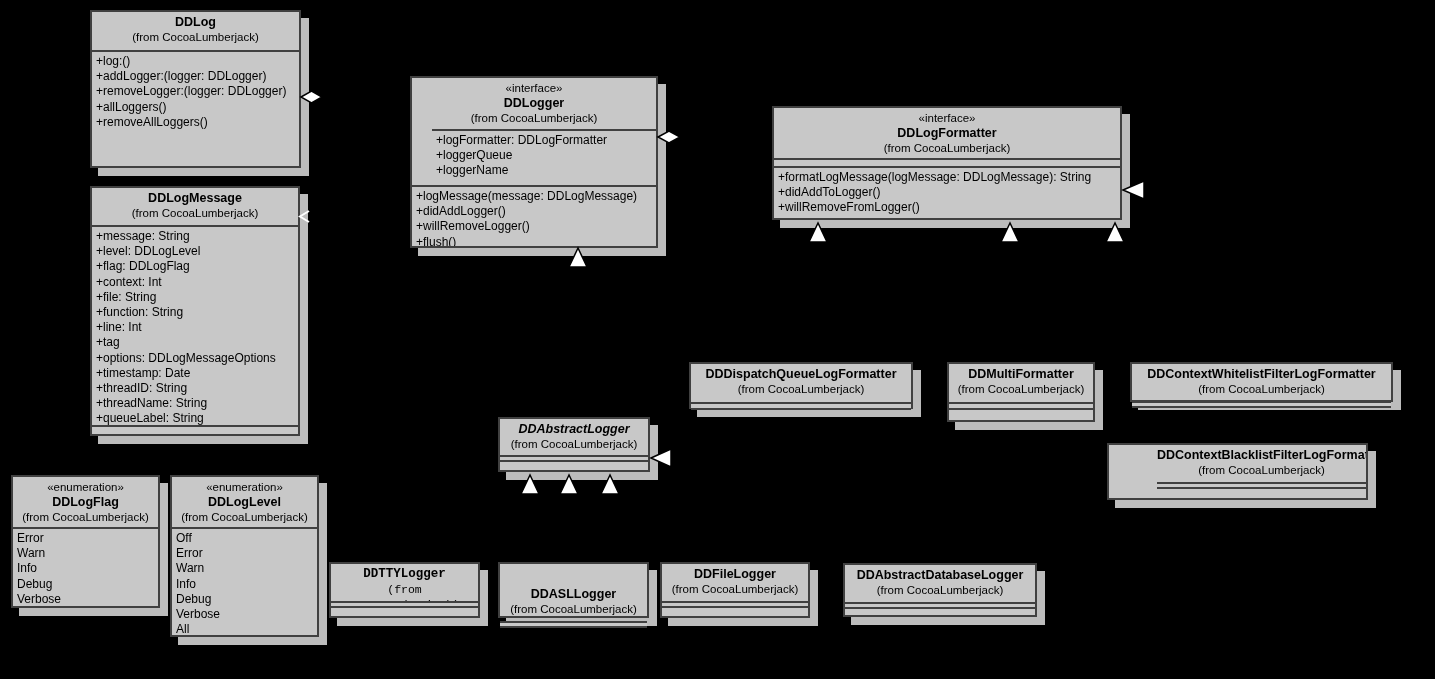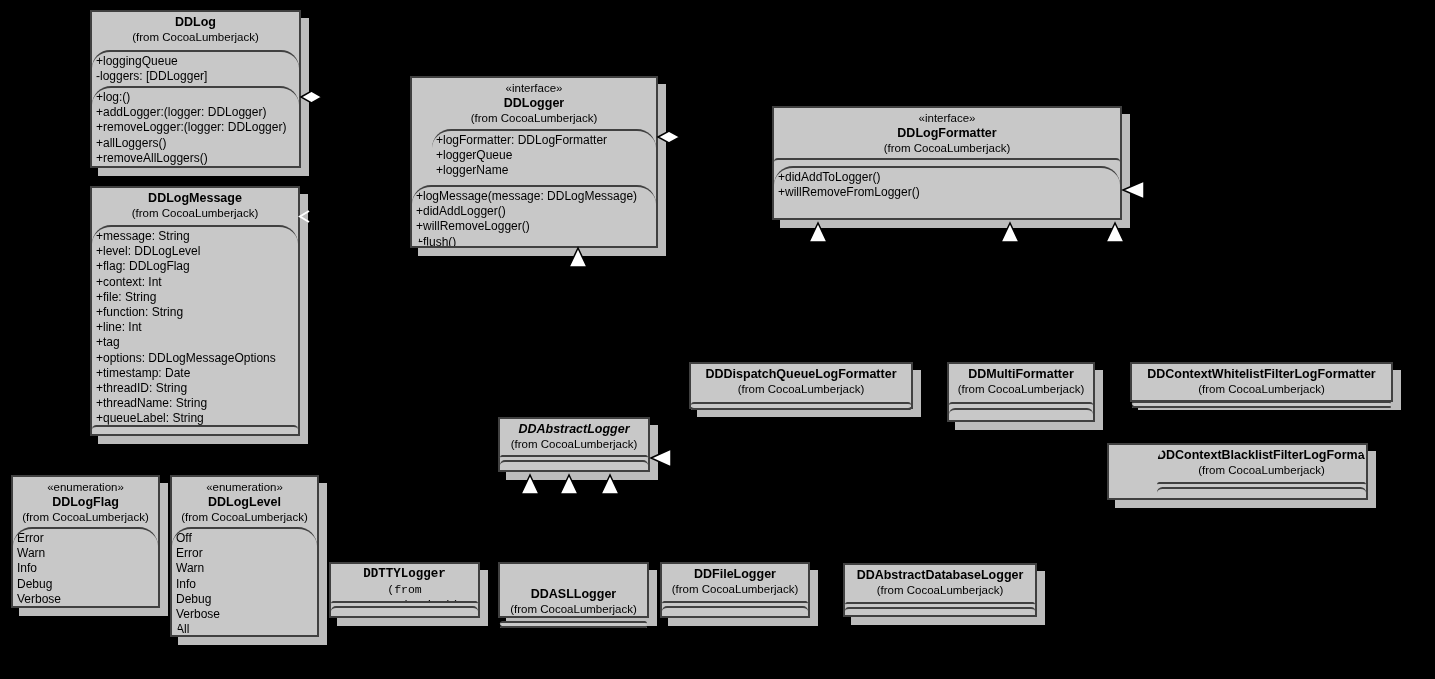--- a/index.html
+++ b/index.html
@@ -11,21 +11,21 @@
   #canvas{
     position:relative;width:1435px;height:679px;background:#000;
     font-family:"Liberation Sans",sans-serif;color:#000;overflow:hidden;
   }
   .uml-box{
     position:absolute;box-sizing:border-box;background:var(--fill);
     border:2px solid var(--border);
     box-shadow:8px 8px 0 0 var(--shadow);
     display:flex;flex-direction:column;
   }
-  .compartment{box-sizing:border-box;flex:none;overflow:hidden;border-radius:19px;}
+  .compartment{box-sizing:border-box;flex:none;overflow:hidden;}
   .compartment + .compartment{border-top:2px solid var(--border);}
   .grow{flex:1 1 auto;}
   .title{text-align:center;padding-top:3px;line-height:15.2px;}
   .cls-stereo{font-size:11.5px;}
   .cls-name{font-weight:bold;font-size:12.5px;}
   .cls-name.italic{font-style:italic;}
   .cls-from{font-size:11.5px;}
   .members{padding:2px 0 0 4px;font-size:12px;line-height:15.2px;}
   .member-line{white-space:nowrap;}
   .strip{background:var(--fill);}
@@ -34,24 +34,20 @@
 </head>
 <body>
 
 <div id="canvas">
 
   <div class="uml-box" style="left:90px;top:10px;width:211px;height:158px;">
     <div class="compartment title" style="height:38px;">
       <div class="cls-name">DDLog</div>
       <div class="cls-from">(from CocoaLumberjack)</div>
     </div>
-    <div class="compartment members" style="height:36px;">
-        <div class="member-line">+loggingQueue</div>
-        <div class="member-line">-loggers: [DDLogger]</div>
-      </div>
     <div class="compartment members grow">
         <div class="member-line">+log:()</div>
         <div class="member-line">+addLogger:(logger: DDLogger)</div>
         <div class="member-line">+removeLogger:(logger: DDLogger)</div>
         <div class="member-line">+allLoggers()</div>
         <div class="member-line">+removeAllLoggers()</div>
       </div>
   </div>
 
   <div class="uml-box" style="left:90px;top:186px;width:210px;height:250px;">
@@ -97,20 +93,21 @@
   </div>
 
   <div class="uml-box" style="left:772px;top:106px;width:350px;height:114px;">
     <div class="compartment title" style="height:50px;">
       <div class="cls-stereo">«interface»</div>
       <div class="cls-name">DDLogFormatter</div>
       <div class="cls-from">(from CocoaLumberjack)</div>
     </div>
     <div class="compartment strip" style="height:8px;"></div>
     <div class="compartment members grow">
+        <div class="member-line">+formatLogMessage(logMessage: DDLogMessage): String</div>
         <div class="member-line">+didAddToLogger()</div>
         <div class="member-line">+willRemoveFromLogger()</div>
       </div>
   </div>
 
   <div class="uml-box" style="left:11px;top:475px;width:149px;height:133px;">
     <div class="compartment title" style="height:50px;">
       <div class="cls-stereo">«enumeration»</div>
       <div class="cls-name">DDLogFlag</div>
       <div class="cls-from">(from CocoaLumberjack)</div>

